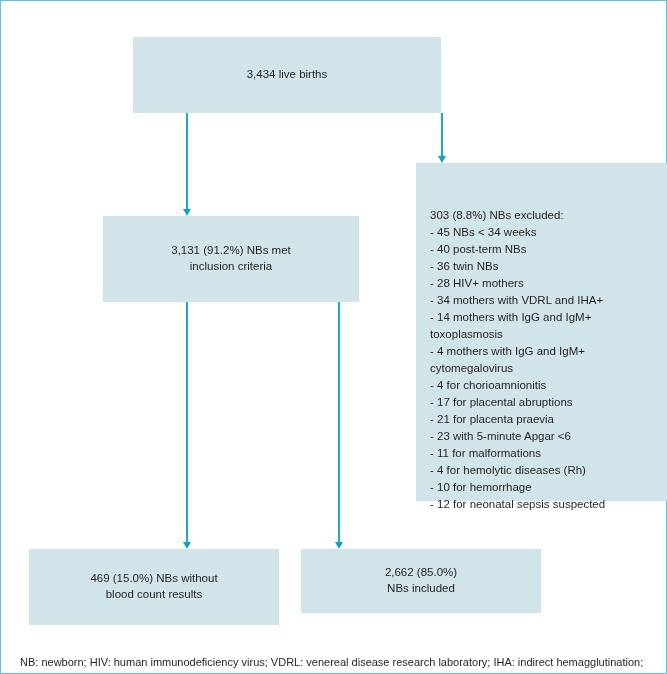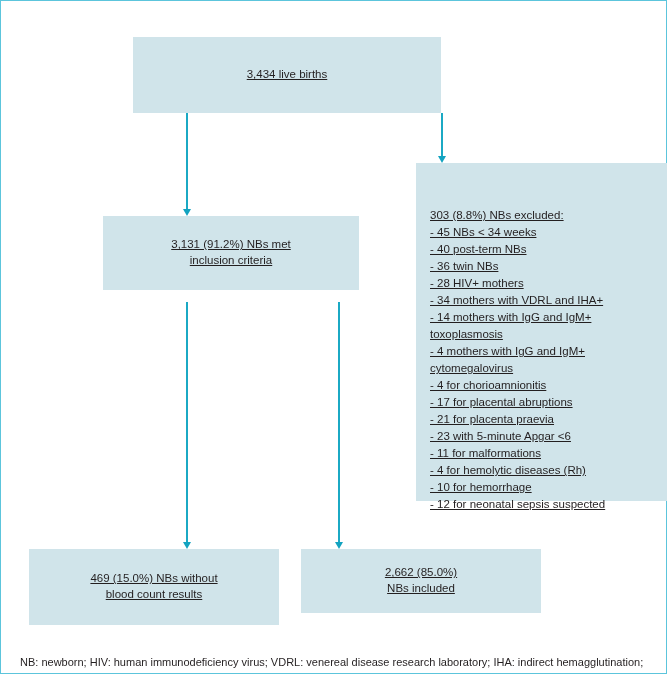--- a/index.html
+++ b/index.html
@@ -30,38 +30,37 @@
     color: #231f20;
   }
   .box.center {
     align-items: center;
     justify-content: center;
     text-align: center;
   }
   .box-text {
     white-space: pre-line;
     line-height: 1.35;
-    text-decoration: underline;
   }
 
   
   #box-live-births {
     left: 132px;
     top: 36px;
     width: 308px;
     height: 76px;
     font-size: 11.5px;
   }
 
   
   #box-inclusion {
     left: 102px;
     top: 215px;
     width: 256px;
-    height: 74px;
+    height: 86px;
     font-size: 11.5px;
   }
 
   
   #box-excluded {
     left: 383px;
     top: 162px;
     width: 258px;
     height: 338px;
     padding: 44px 0 0 14px;

